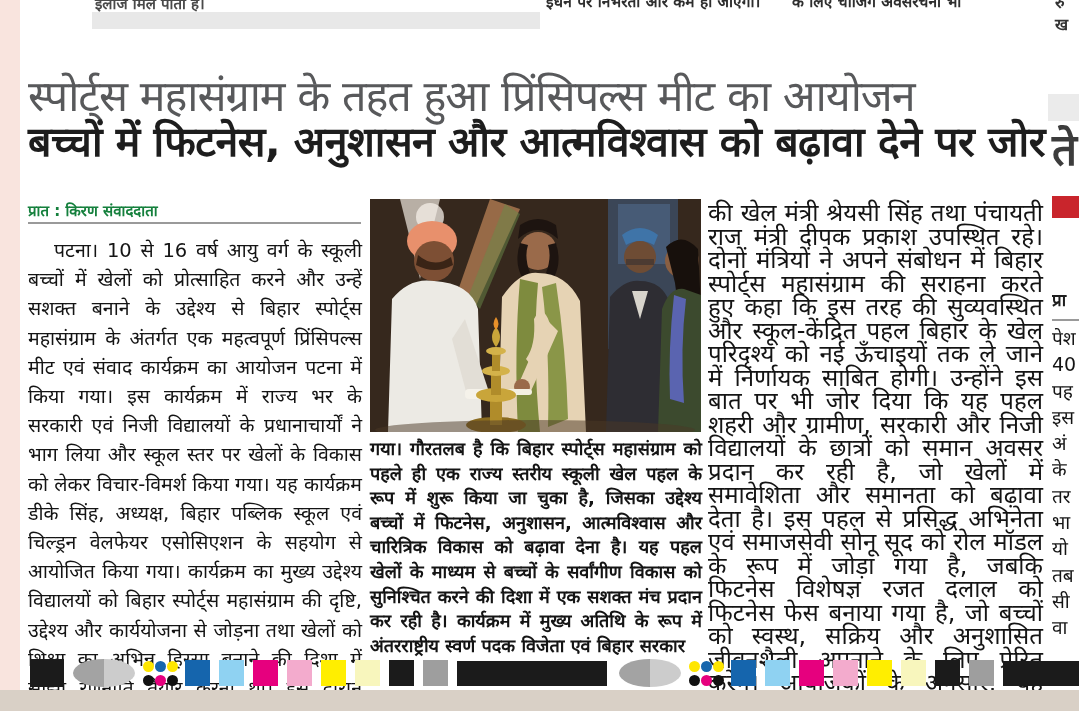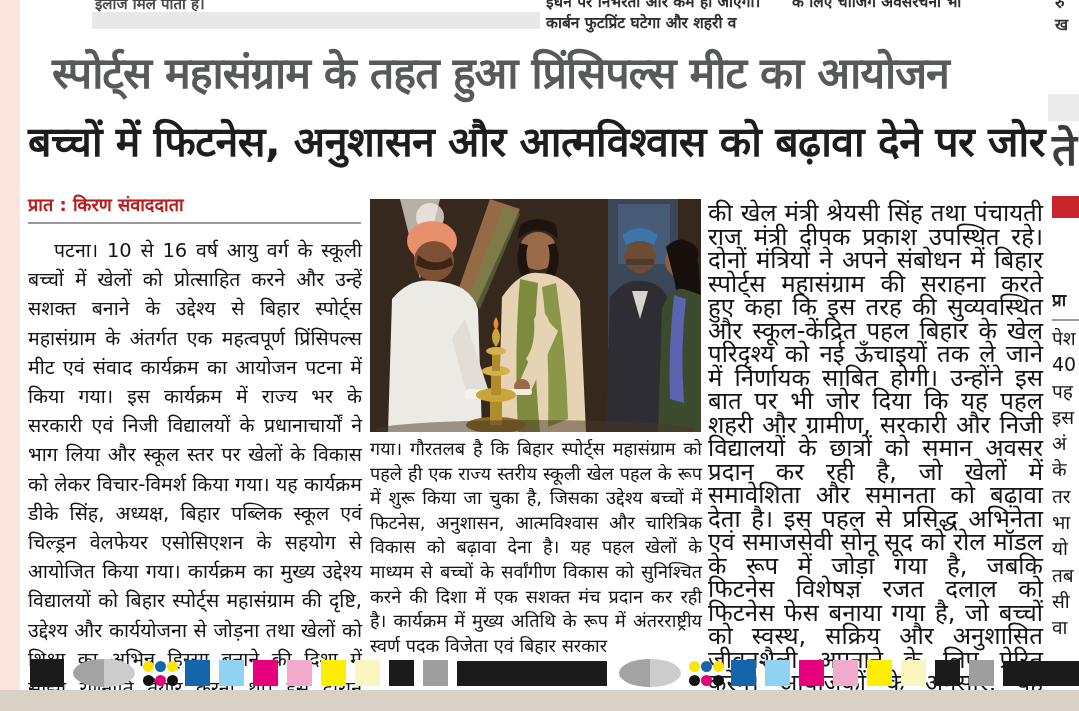--- a/index.html
+++ b/index.html
@@ -10,35 +10,35 @@
   .bottom-strip{position:absolute;left:0;top:690px;width:1079px;height:21px;background:#d9d0c6;}
 
   
   .frag-topleft{position:absolute;left:95px;top:-7px;font-size:15px;font-weight:600;color:#4a4a4a;white-space:nowrap;}
   .topleft-graybar{position:absolute;left:92px;top:12px;width:448px;height:17px;background:#e8e8e8;}
   .frag-topmid1{position:absolute;left:546px;top:-8px;width:238px;font-size:15.5px;font-weight:600;color:#2e2e2e;line-height:21px;}
   .frag-topmid2{position:absolute;left:792px;top:-8px;width:230px;font-size:15.5px;font-weight:600;color:#2e2e2e;line-height:21px;}
   .frag-topright{position:absolute;left:1055px;top:-8px;width:24px;font-size:16px;font-weight:700;color:#333;line-height:22px;}
 
   
-  .headline-1{position:absolute;left:28px;top:42px;width:1015px;font-size:43px;font-weight:700;color:#58595b;letter-spacing:-1px;white-space:nowrap;margin-left:24px;}
+  .headline-1{position:absolute;left:28px;top:65px;width:1015px;font-size:43px;font-weight:400;color:#58595b;letter-spacing:-1px;white-space:nowrap;}
   .headline-2{position:absolute;left:28px;top:112px;width:1015px;font-size:41px;font-weight:800;color:#1d1d1d;letter-spacing:-0.5px;white-space:nowrap;}
   .frag-hl-graybox{position:absolute;left:1048px;top:94px;width:31px;height:27px;background:#ebebeb;}
   .frag-hl-text{position:absolute;left:1052px;top:118px;font-size:44px;font-weight:800;color:#3c3c3c;}
   .frag-redbox{position:absolute;left:1052px;top:196px;width:27px;height:22px;background:#c9252c;}
 
   
-  .byline{position:absolute;left:28px;top:192px;font-size:18px;font-weight:700;color:#b91c1c;}
+  .byline{position:absolute;left:28px;top:200px;font-size:15px;font-weight:700;color:#15803d;}
   .byline-rule{position:absolute;left:28px;top:222px;width:333px;height:2px;background:#9a9a9a;}
 
   
   .col{position:absolute;text-align:justify;color:#141414;}
   .col1{left:28px;top:236px;width:334px;font-size:19.5px;line-height:29.2px;}
   .col1 .lede{text-indent:26px;}
-  .col2{left:370px;top:437px;width:332px;font-size:18px;line-height:24.6px;}
+  .col2{left:370px;top:437px;width:332px;font-size:18px;line-height:24.6px;font-weight:bold;}
   .col3{left:708px;top:202px;width:335px;font-size:24px;line-height:23.5px;}
 
   
   .frag-rightcol{position:absolute;left:1052px;top:288px;width:27px;overflow:hidden;}
   .frag-rightcol .fbyline{font-size:17px;font-weight:700;color:#1e1e1e;border-bottom:2px solid #9a9a9a;padding-bottom:8px;margin-bottom:4px;}
   .frag-rightcol .fline{font-size:19px;color:#141414;line-height:26.3px;white-space:nowrap;}
 
   
   .photo{position:absolute;left:370px;top:199px;width:331px;height:233px;background:#2b2018;}
   .photo svg{display:block;}
@@ -61,21 +61,20 @@
 <body>
 
 <div class="page">
   <div class="paper"></div>
   <div class="left-strip"></div>
 
   <div class="frag-topleft">इलाज मिल पाता है।</div>
   <div class="topleft-graybar"></div>
   <div class="frag-topmid1">
     <div>इंधन पर निर्भरता और कम हो जाएगी।</div>
-    <div>कार्बन फुटप्रिंट घटेगा और शहरी व</div>
   </div>
   <div class="frag-topmid2">
     <div>के लिए चार्जिंग अवसंरचना भी</div>
   </div>
   <div class="frag-topright">
     <div>रु</div>
     <div>ख</div>
   </div>
 
   <div class="headline-1">स्पोर्ट्स महासंग्राम के तहत हुआ प्रिंसिपल्स मीट का आयोजन</div>

